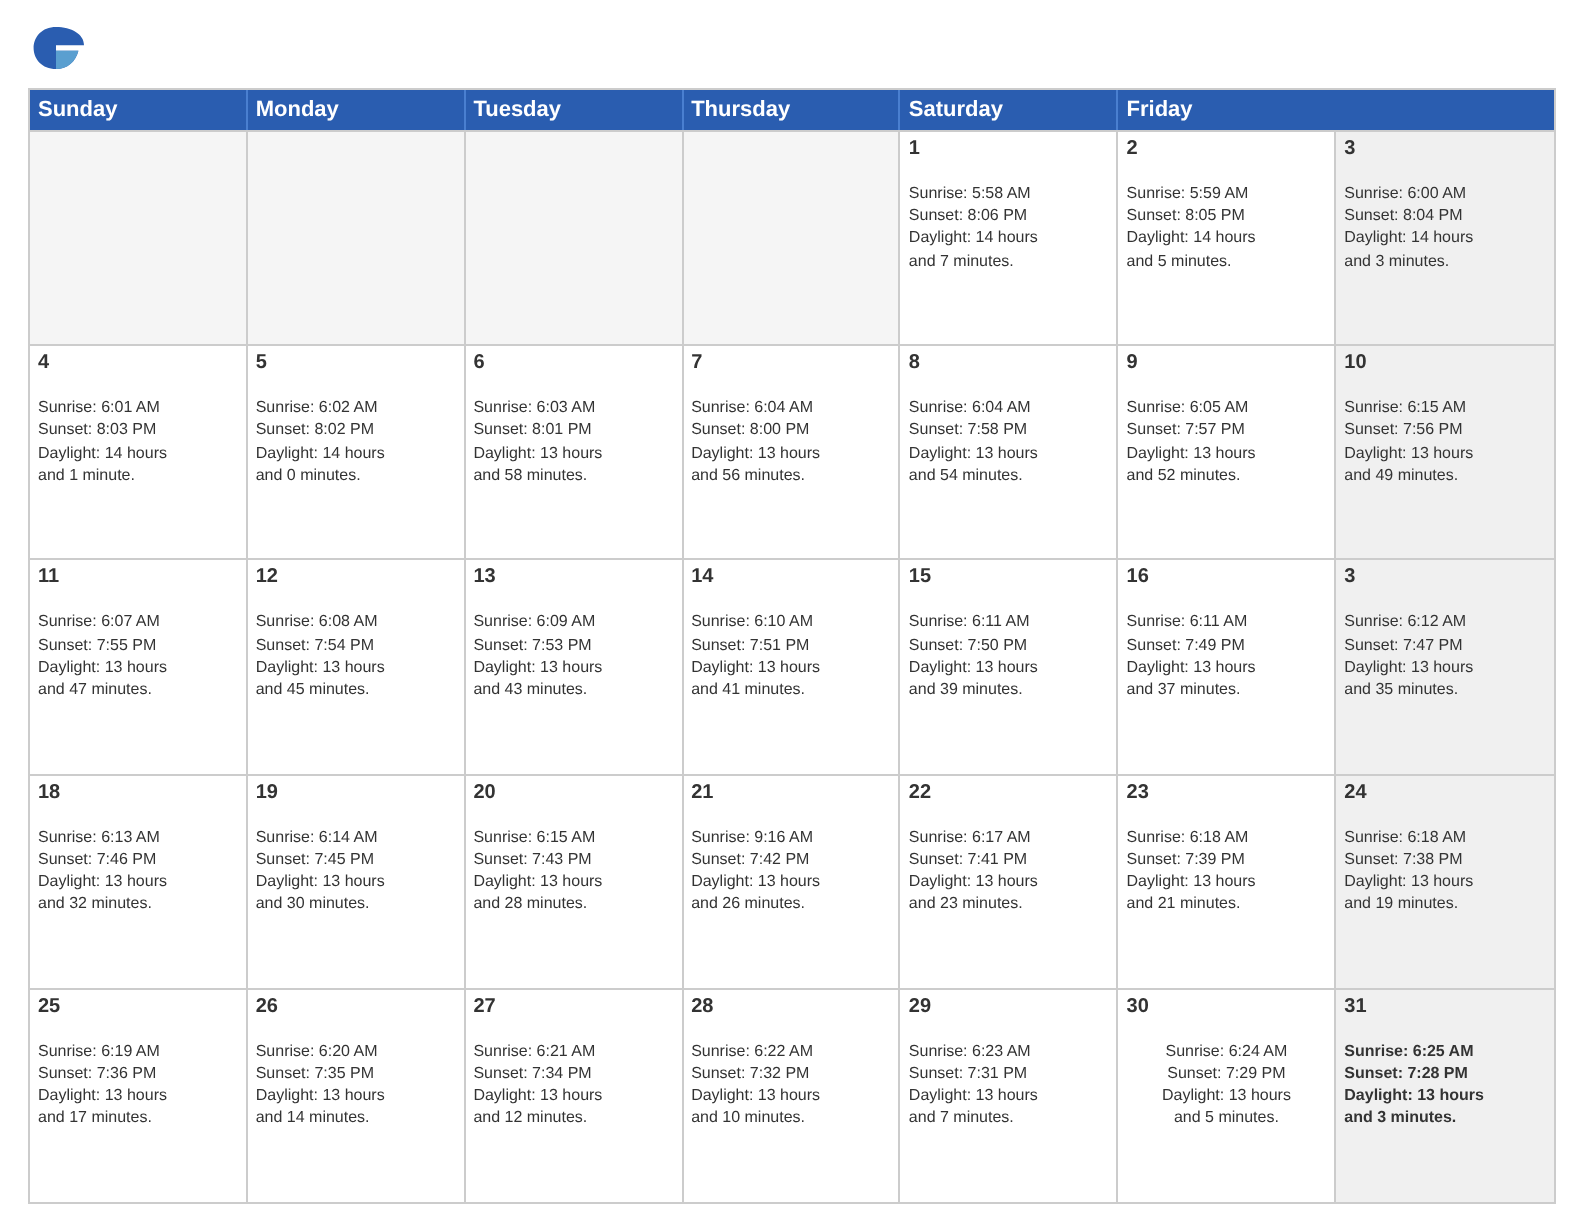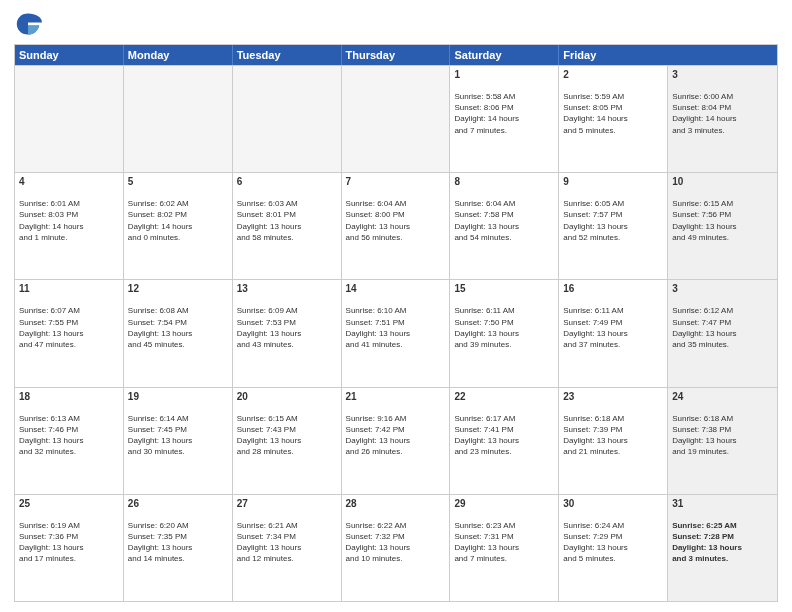--- a/index.html
+++ b/index.html
@@ -350,21 +350,21 @@
           </div>
           <div class="cal-cell">
             <div class="day-num">29</div>
             <div class="day-info" style="white-space: pre-line;">Sunrise: 6:23 AM
 Sunset: 7:31 PM
 Daylight: 13 hours
 and 7 minutes.</div>
           </div>
           <div class="cal-cell">
             <div class="day-num">30</div>
-            <div class="day-info" style="white-space: pre-line;">Sunrise: 6:24 AM
+            <div class="day-info" style="white-space: pre-line; text-align: center;">Sunrise: 6:24 AM
 Sunset: 7:29 PM
 Daylight: 13 hours
 and 5 minutes.</div>
           </div>
           <div class="cal-cell shaded">
             <div class="day-num">31</div>
             <div class="day-info" style="white-space: pre-line; font-weight: bold;">Sunrise: 6:25 AM
 Sunset: 7:28 PM
 Daylight: 13 hours
 and 3 minutes.</div>

